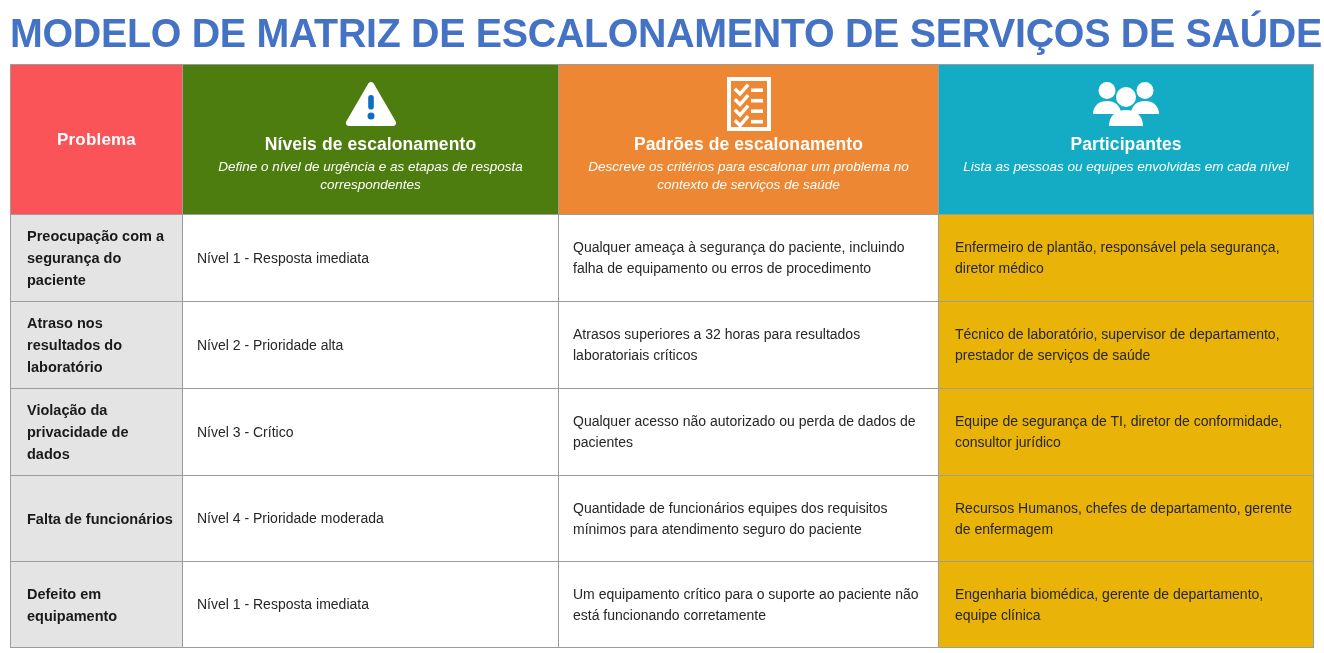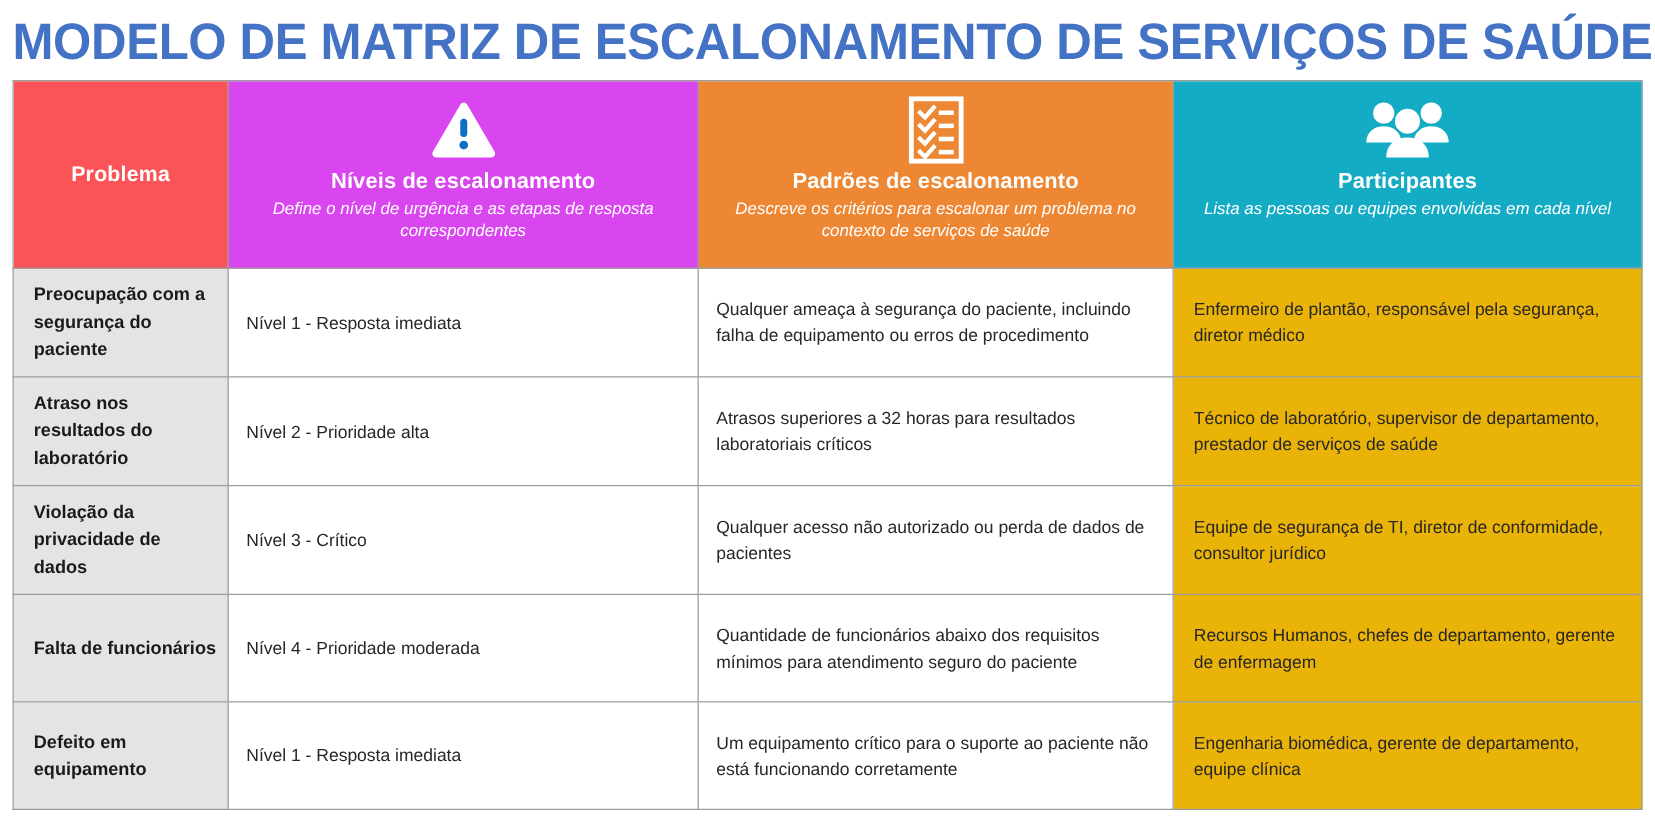--- a/index.html
+++ b/index.html
@@ -74,21 +74,21 @@
     color: #ffffff;
     text-align: center;
     vertical-align: middle !important;
   }
   .th-problem .th-title {
     font-size: 17px;
     font-weight: bold;
     letter-spacing: 0.2px;
   }
 
-  .th-blue   { background: #d946ef; }
+  .th-blue   { background: #4d7c0f; }
   .th-orange { background: #ED8733; }
   .th-teal   { background: #13ACC4; }
 
   .th-inner {
     height: 100%;
     box-sizing: border-box;
     padding: 8px 12px 8px;
     display: flex;
     flex-direction: column;
     align-items: center;
@@ -250,21 +250,21 @@
       <tr>
         <td class="cell-problem">Violação da privacidade de dados</td>
         <td class="cell-level">Nível 3 - Crítico</td>
         <td class="cell-standard">Qualquer acesso não autorizado ou perda de dados de pacientes</td>
         <td class="cell-people">Equipe de segurança de TI, diretor de conformidade, consultor jurídico</td>
       </tr>
 
       <tr>
         <td class="cell-problem">Falta de funcionários</td>
         <td class="cell-level">Nível 4 - Prioridade moderada</td>
-        <td class="cell-standard">Quantidade de funcionários abaixo dos requisitos mínimos para atendimento seguro do paciente</td>
+        <td class="cell-standard">Quantidade de funcionários equipes dos requisitos mínimos para atendimento seguro do paciente</td>
         <td class="cell-people">Recursos Humanos, chefes de departamento, gerente de enfermagem</td>
       </tr>
 
       <tr>
         <td class="cell-problem">Defeito em equipamento</td>
         <td class="cell-level">Nível 1 - Resposta imediata</td>
         <td class="cell-standard">Um equipamento crítico para o suporte ao paciente não está funcionando corretamente</td>
         <td class="cell-people">Engenharia biomédica, gerente de departamento, equipe clínica</td>
       </tr>
 

